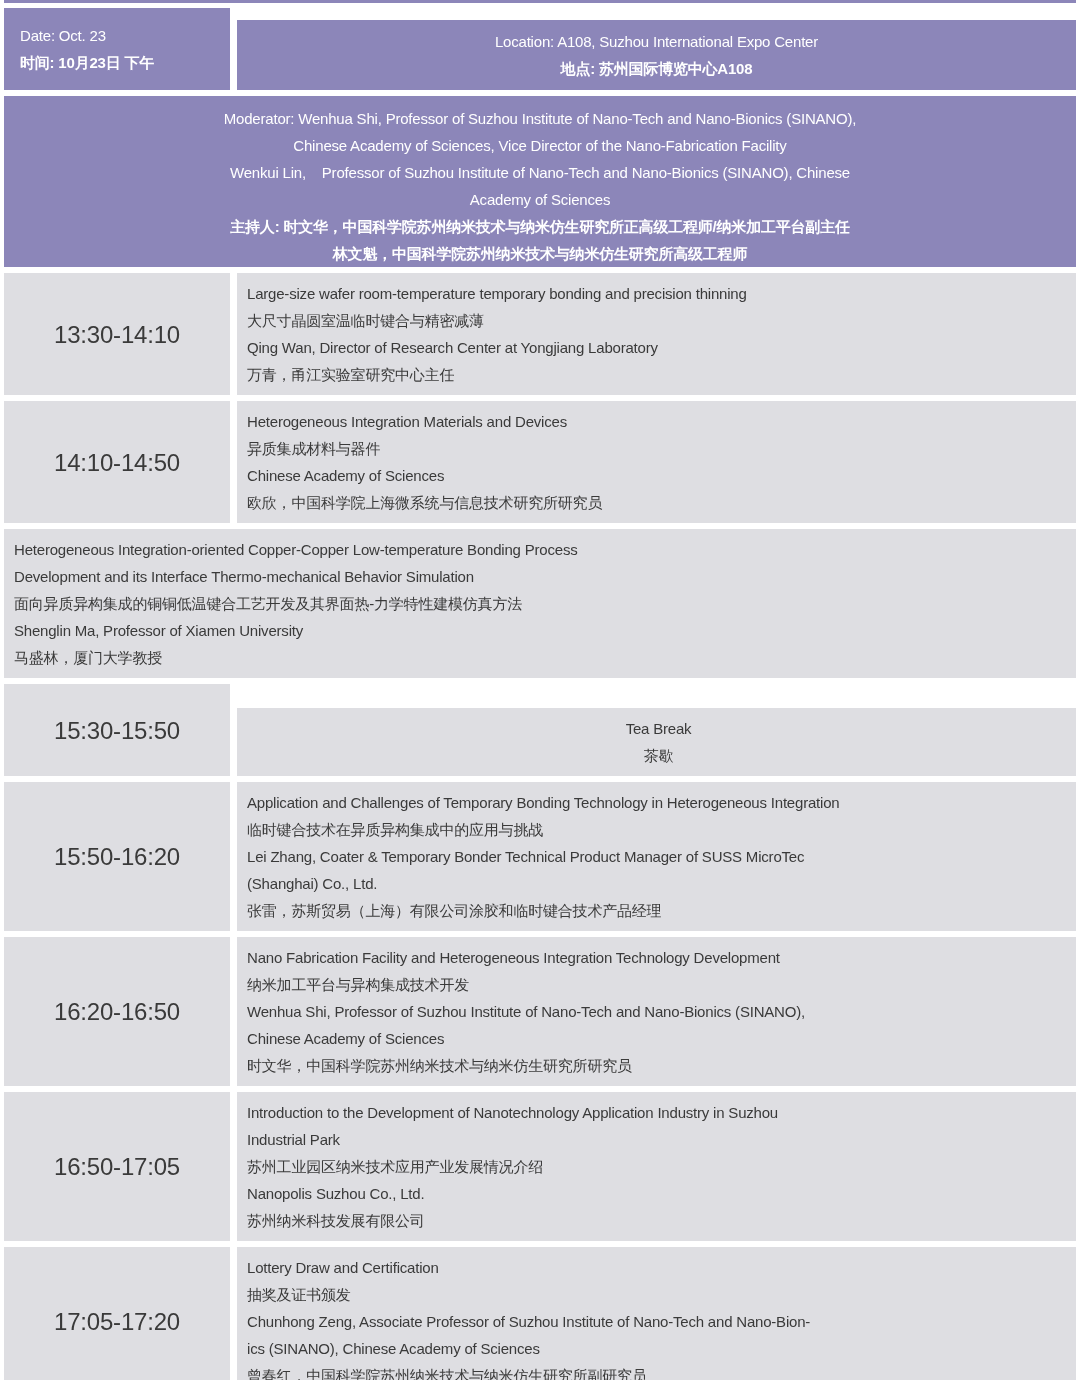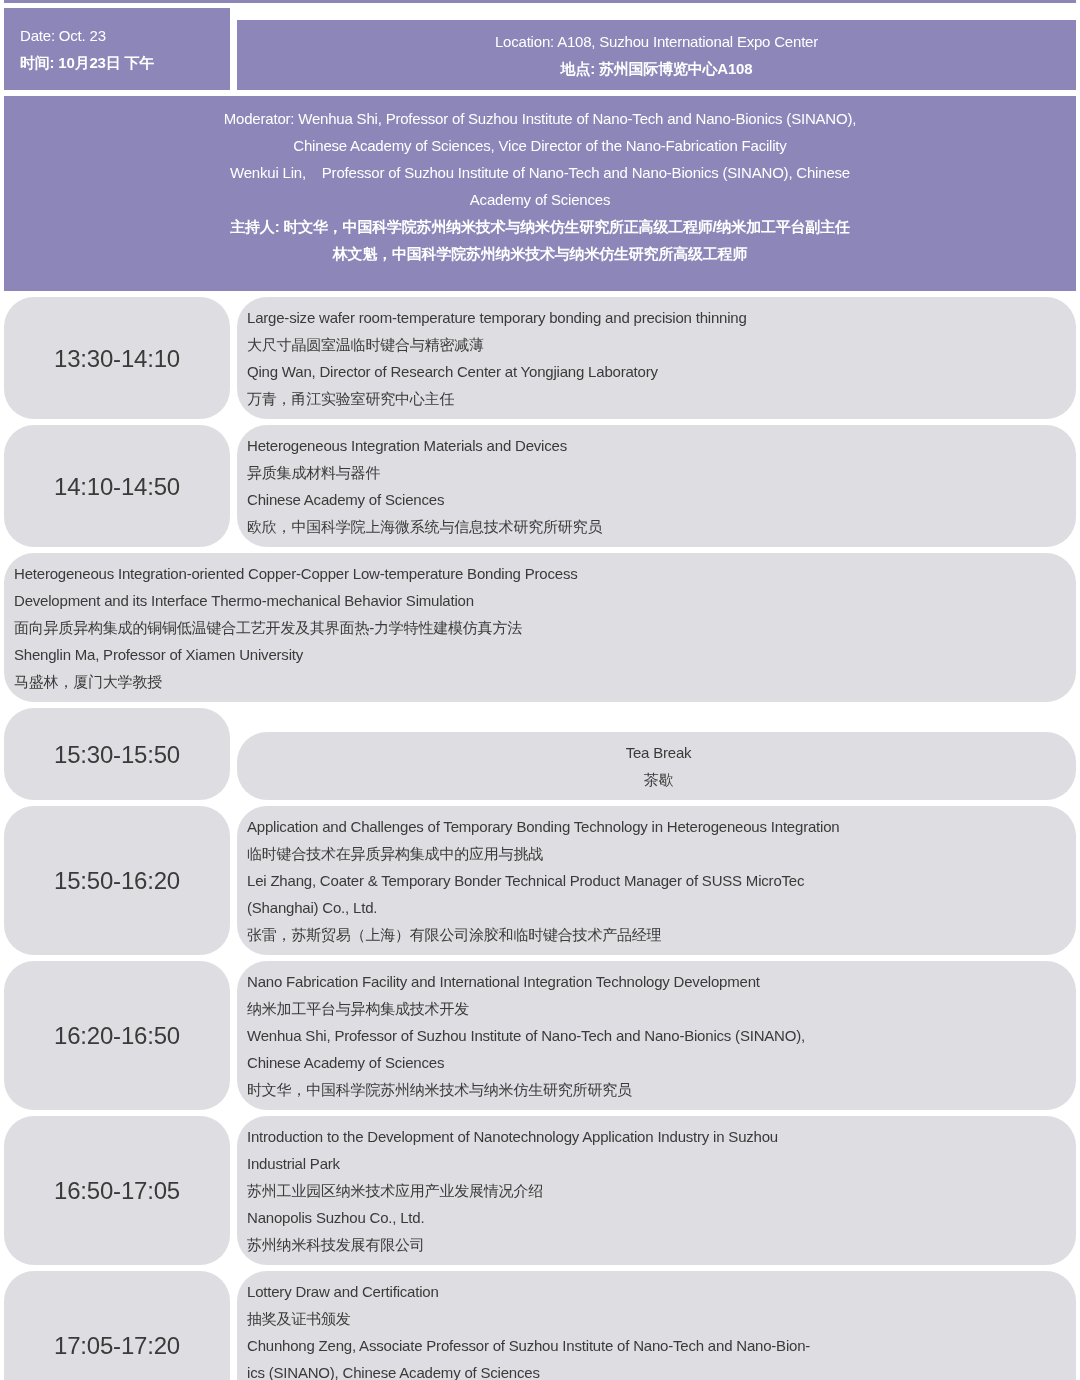--- a/index.html
+++ b/index.html
@@ -19,35 +19,35 @@
   .top-sliver{height:3px;background:var(--purple);}
   .row{display:flex;gap:7px;margin-top:6px;}
   .row.header-row{margin-top:5px;}
   .cell{box-sizing:border-box;}
   .time-cell{
     flex:0 0 226px;width:226px;
     display:flex;flex-direction:column;justify-content:center;align-items:center;
   }
   .content-cell{flex:1;padding:7px 6px 7px 10px;min-width:0;}
   .purple{background:var(--purple);color:#fff;}
-  .gray{background:var(--rowbg);color:var(--textdark);border-radius:30px;}
+  .gray{background:var(--rowbg);color:var(--textdark);}
   .line{font-size:15px;line-height:27px;white-space:pre;letter-spacing:-0.2px;}
   .bold{font-weight:bold;}
   .center-text{text-align:center;}
   .header-date-cell{
     flex:0 0 226px;width:226px;
     display:flex;flex-direction:column;justify-content:center;align-items:flex-start;
     padding:8px 6px 8px 16px;
   }
   .header-loc-cell{
     flex:1;display:flex;flex-direction:column;justify-content:center;align-items:center;
     padding:8px 6px;
     margin-top:12px;
   }
-  .moderator-row{display:block;padding:9px 4px 24px 4px;}
+  .moderator-row{display:block;padding:9px 4px 0 4px;}
   .moderator-row .line{letter-spacing:-0.2px;}
   .time-text{font-size:24px;line-height:27px;letter-spacing:-0.2px;}
   .session-content{display:flex;flex-direction:column;justify-content:center;}
   .session-content.centered{align-items:center;margin-top:24px;}
 </style>
 </head>
 <body>
 
 <div class="page">
 
@@ -131,21 +131,21 @@
           <div class="line">(Shanghai) Co., Ltd.</div>
           <div class="line">张雷，苏斯贸易（上海）有限公司涂胶和临时键合技术产品经理</div>
         </div>
   </div>
 
   <div class="row session-row">
     <div class="cell gray time-cell">
       <div class="time-text">16:20-16:50</div>
     </div>
     <div class="cell gray content-cell session-content">
-          <div class="line">Nano Fabrication Facility and International Integration Technology Development</div>
+          <div class="line">Nano Fabrication Facility and Heterogeneous Integration Technology Development</div>
           <div class="line">纳米加工平台与异构集成技术开发</div>
           <div class="line">Wenhua Shi, Professor of Suzhou Institute of Nano-Tech and Nano-Bionics (SINANO),</div>
           <div class="line">Chinese Academy of Sciences</div>
           <div class="line">时文华，中国科学院苏州纳米技术与纳米仿生研究所研究员</div>
         </div>
   </div>
 
   <div class="row session-row">
     <div class="cell gray time-cell">
       <div class="time-text">16:50-17:05</div>

